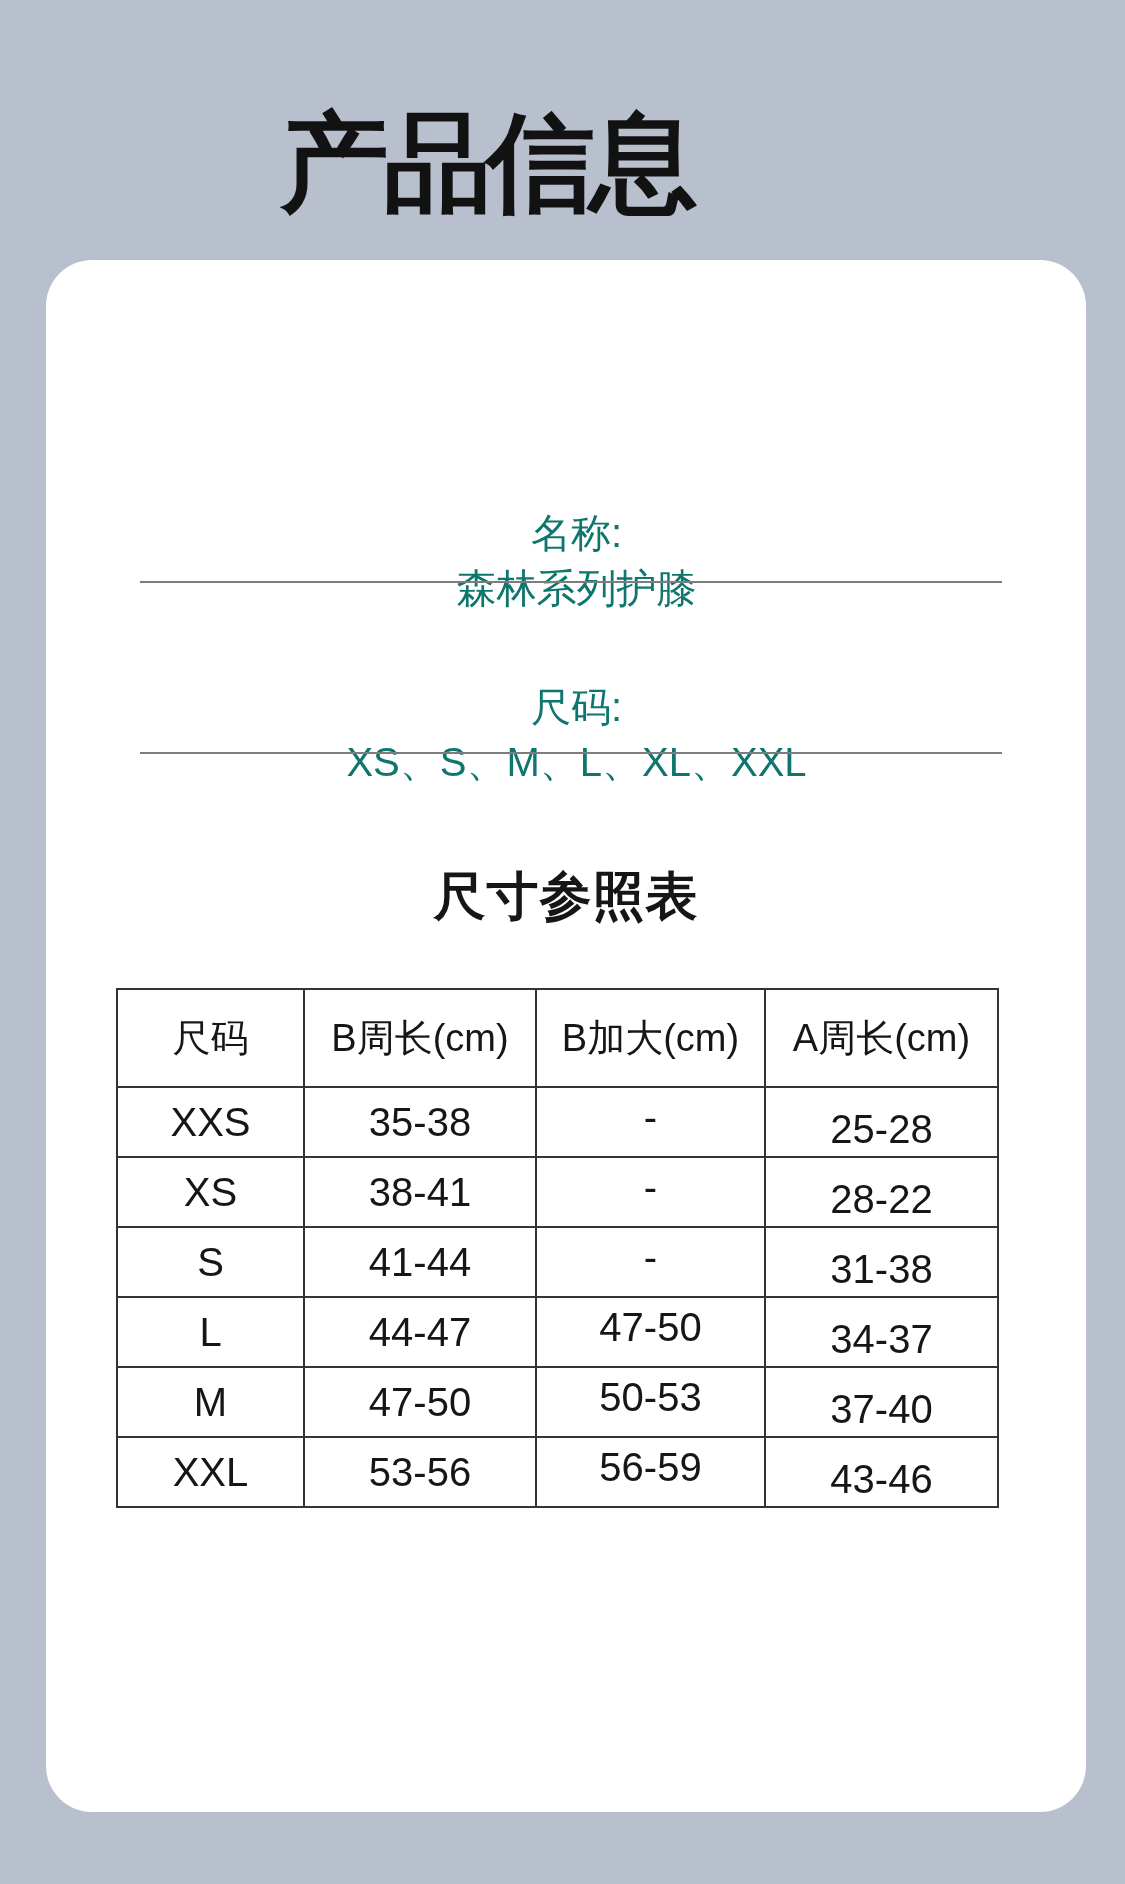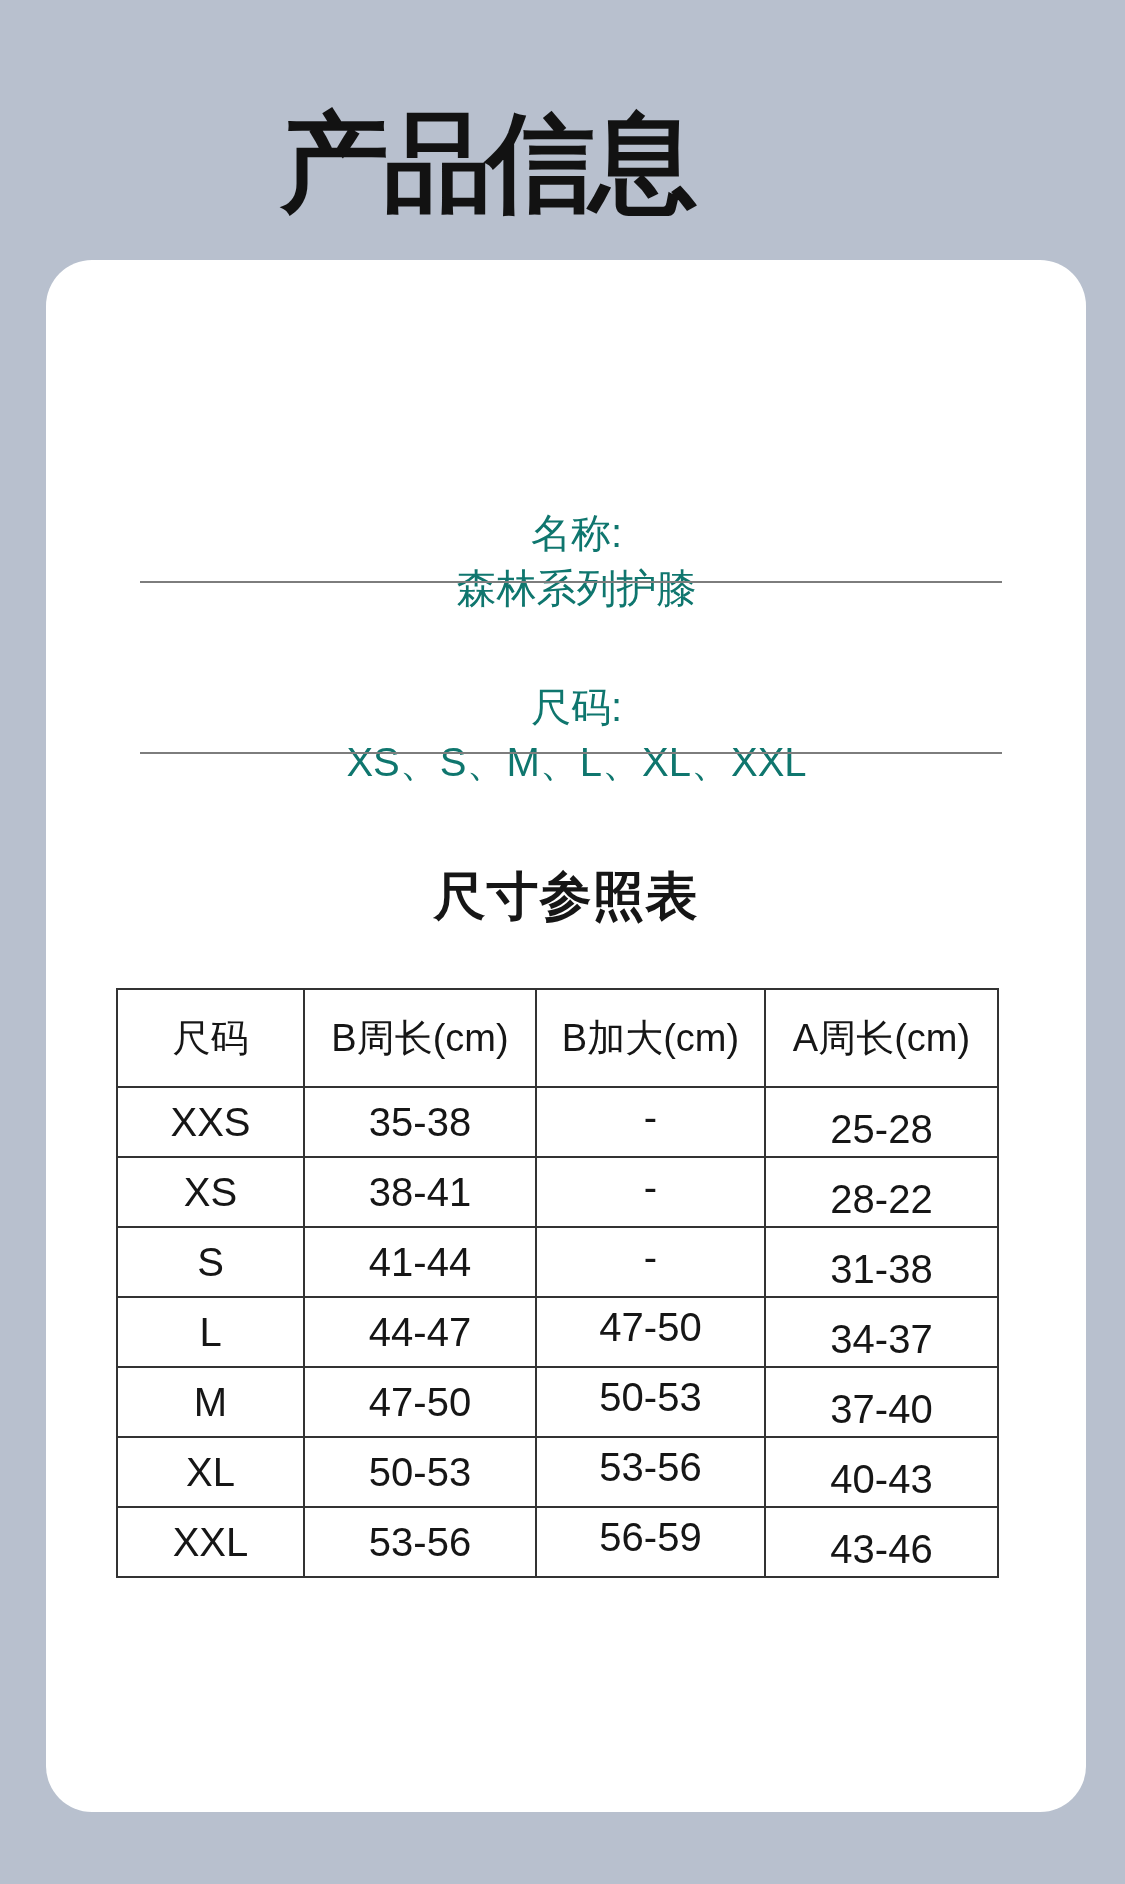--- a/index.html
+++ b/index.html
@@ -166,26 +166,20 @@
         <td>47-50</td>
         <td>34-37</td>
       </tr>
       <tr>
         <td>M</td>
         <td>47-50</td>
         <td>50-53</td>
         <td>37-40</td>
       </tr>
       <tr>
-        <td>XL</td>
-        <td>50-53</td>
-        <td>53-56</td>
-        <td>40-43</td>
-      </tr>
-      <tr>
         <td>XXL</td>
         <td>53-56</td>
         <td>56-59</td>
         <td>43-46</td>
       </tr>
     </tbody>
   </table>
 
 </div>
 

